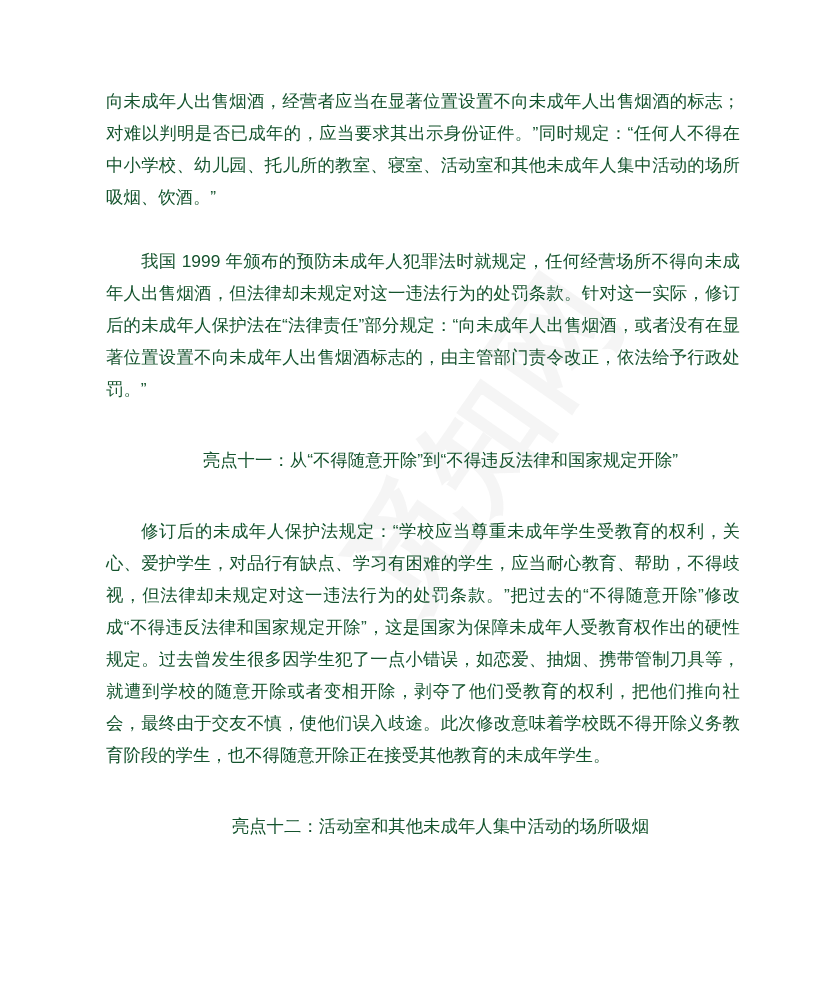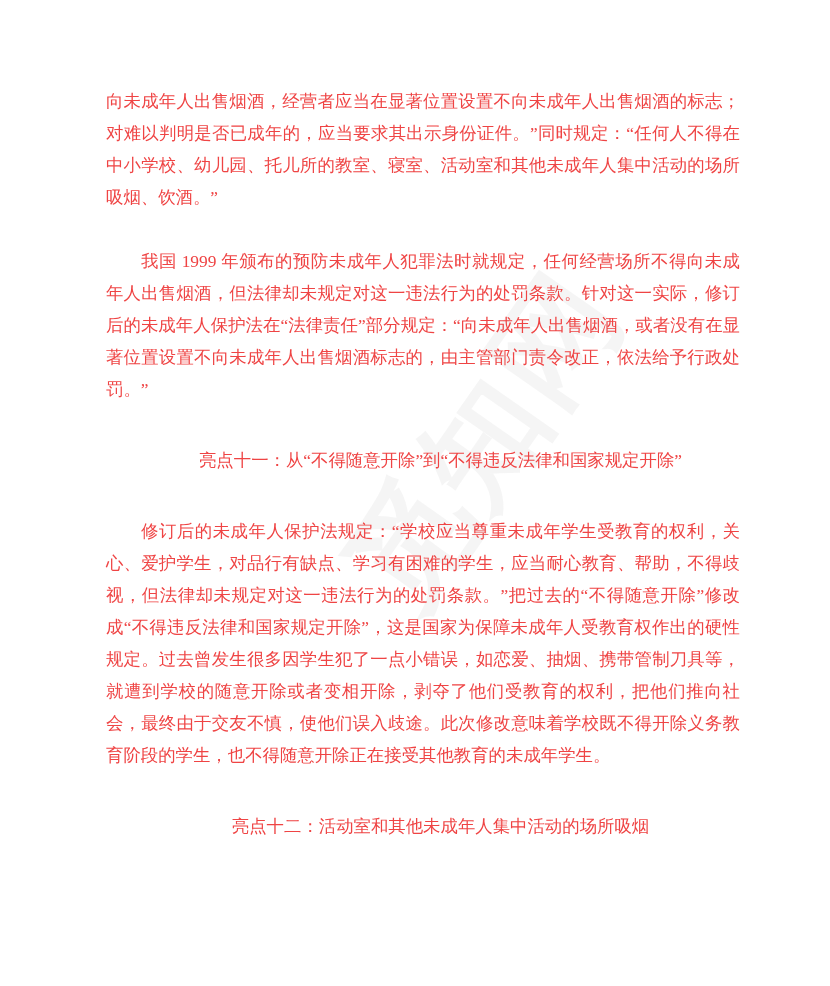--- a/index.html
+++ b/index.html
@@ -3,22 +3,22 @@
   <meta charset="utf-8">
   <style>
     html, body { margin: 0; padding: 0; background: #ffffff; }
     body { width: 830px; height: 986px; position: relative; overflow: hidden; }
     .page {
       position: absolute; left: 0; top: 0; width: 830px; height: 986px;
       background: #ffffff;
     }
     .content {
       position: absolute; left: 106px; top: 85px; width: 634px;
-      font-family: Liberation Serif, serif;
-      font-size: 17.4px; line-height: 32px; color: #ef4444;
+      font-family: Liberation Sans, sans-serif;
+      font-size: 17.4px; line-height: 32px; color: #14532d;
     }
     .para { margin: 0; text-align: justify; text-justify: inter-character; }
     .para.indent { text-indent: 35px; }
     .gap { height: 32px; }
     .heading { margin: 7px; text-indent: 35px; text-align: center; }
     .watermark {
       position: absolute; left: 300px; top: 360px;
       font-family: "DejaVu Sans", sans-serif; font-weight: bold;
       font-size: 120px; color: rgba(200,200,200,0.18);
       transform: rotate(-55deg); transform-origin: center;

